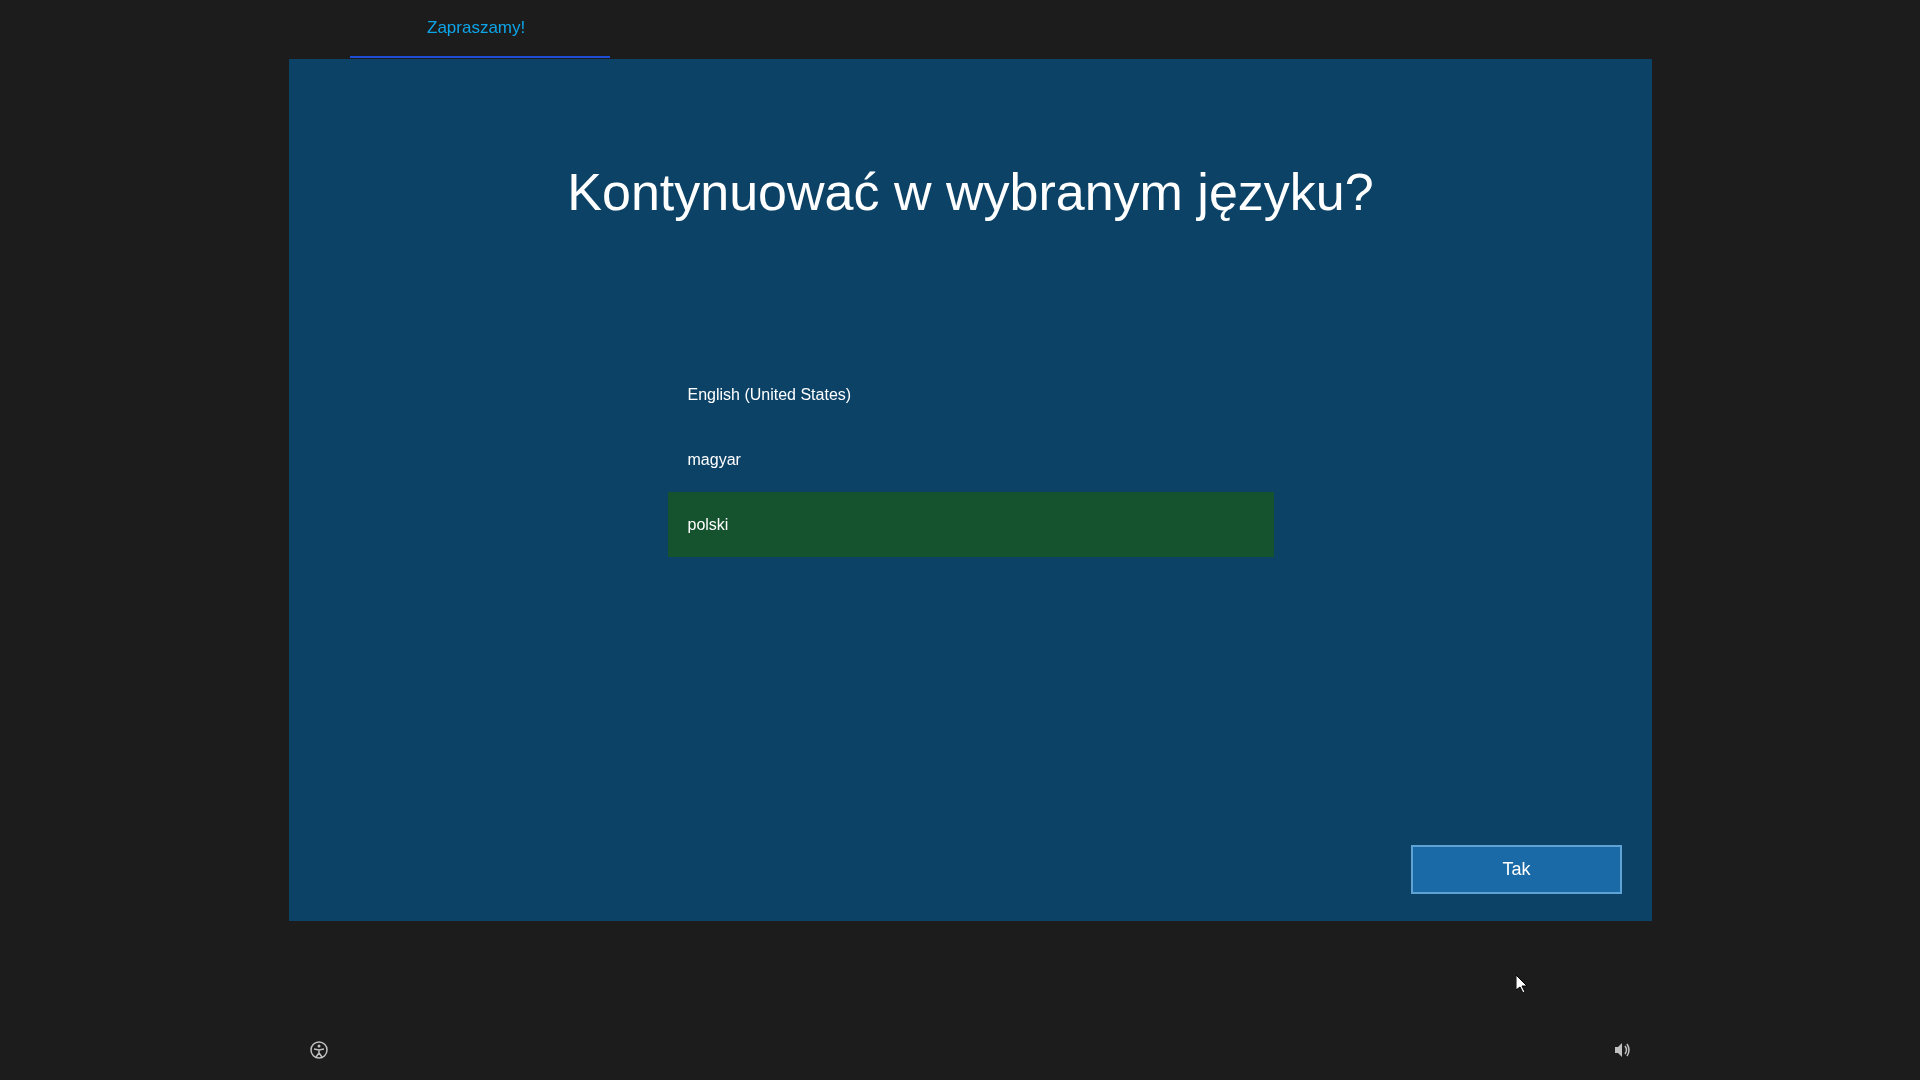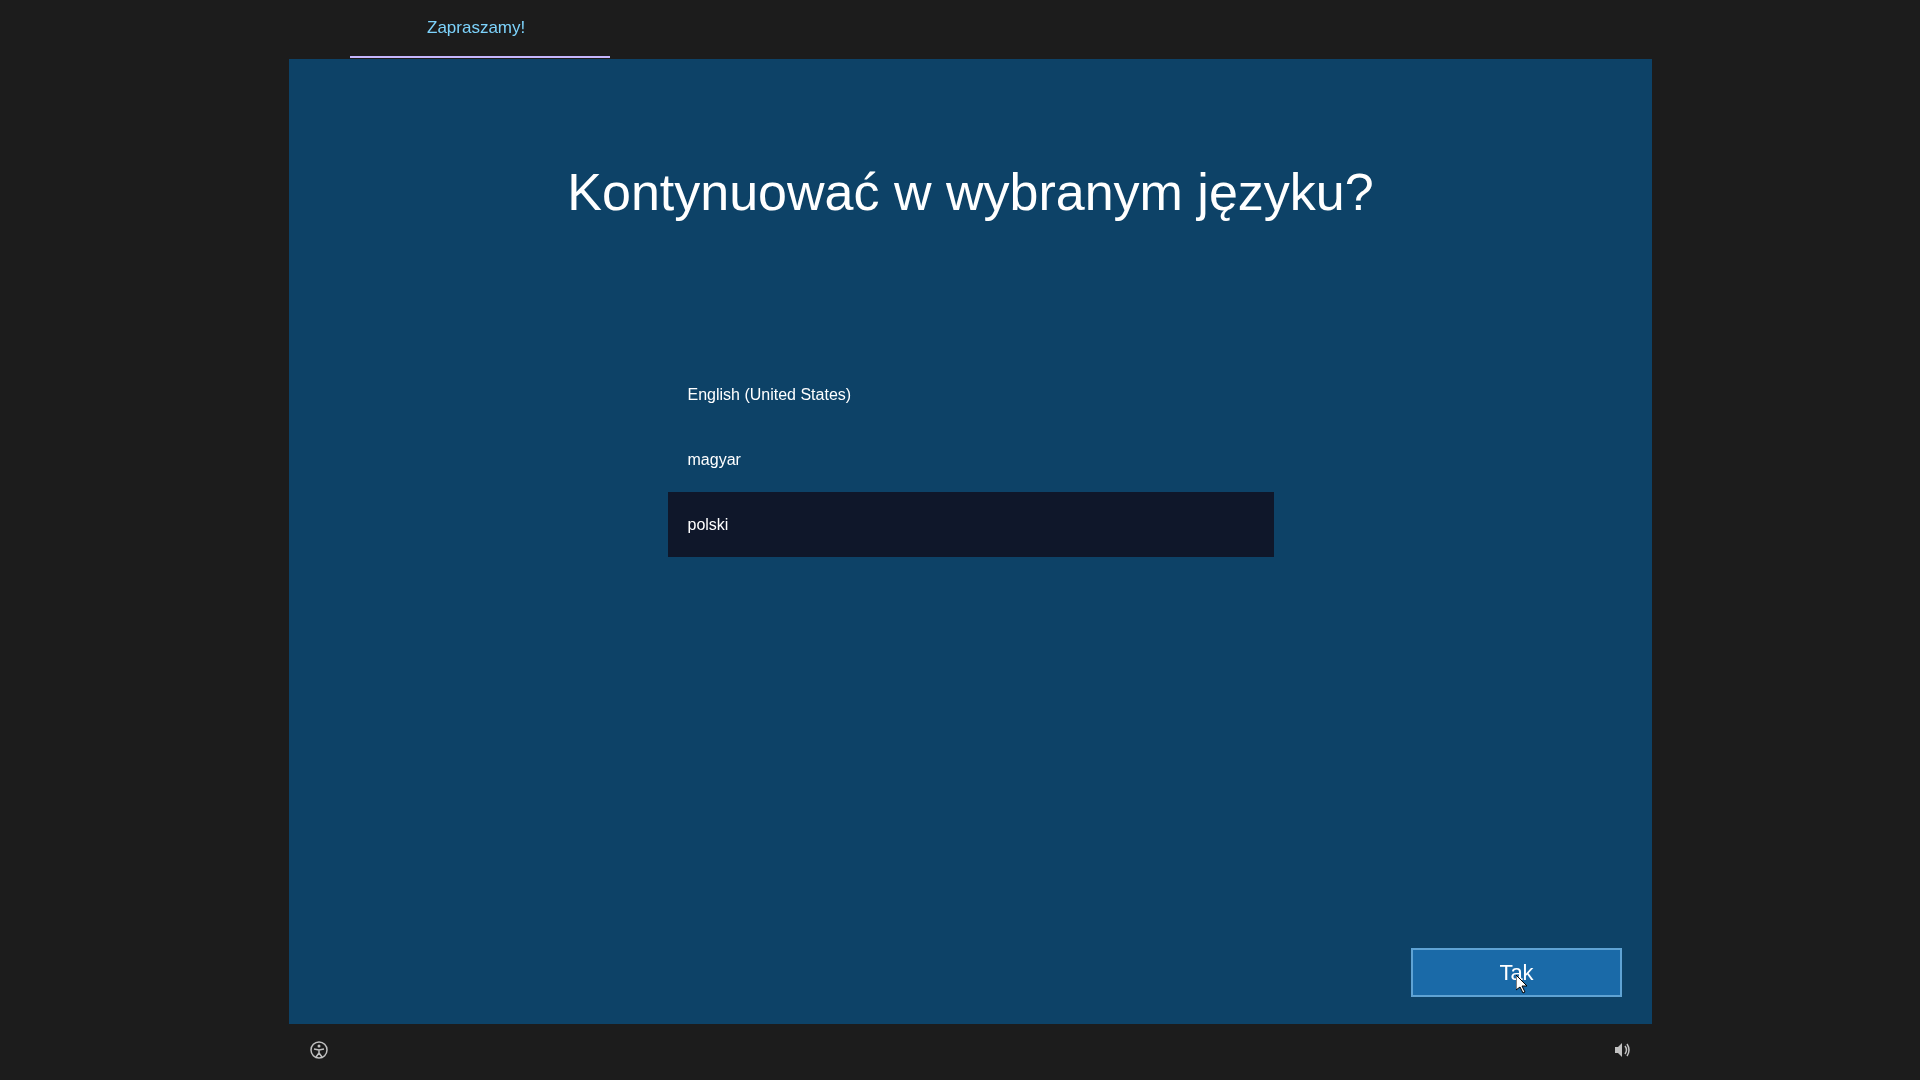--- a/index.html
+++ b/index.html
@@ -34,31 +34,31 @@
     }
     .tab {
       position: absolute;
       left: 350px;
       top: 0;
       height: 58px;
       width: 260px;
       display: flex;
       align-items: center;
       padding-left: 77px;
-      color: #7dd3fc;
+      color: #0ea5e9;
       font-size: 17px;
       font-weight: 400;
-      border-bottom: 2px solid #c4b5fd;
+      border-bottom: 2px solid #1d4ed8;
     }
     .content-panel {
       position: absolute;
       left: 289px;
       top: 59px;
       width: 1363px;
-      height: 965px;
+      height: 862px;
       background: #0d4267;
     }
     .title {
       position: absolute;
       top: 103px;
       left: 0;
       right: 0;
       text-align: center;
       color: #ffffff;
       font-size: 52px;
@@ -75,32 +75,32 @@
       height: 65px;
       display: flex;
       align-items: center;
       padding-left: 20px;
       color: #ffffff;
       font-size: 16px;
       font-weight: 400;
       cursor: pointer;
     }
     .language-item.selected {
-      background: #0f172a;
+      background: #14532d;
     }
     .confirm-button {
       position: absolute;
       bottom: 27px;
       right: 30px;
       width: 211px;
       height: 49px;
       background: #1a6aa8;
       border: 2px solid #5fa3d4;
       color: #ffffff;
-      font-size: 22px;
+      font-size: 18px;
       font-family: inherit;
       cursor: pointer;
       display: flex;
       align-items: center;
       justify-content: center;
       margin-left: 44px;
     }
     .bottom-bar {
       position: absolute;
       bottom: 0;

